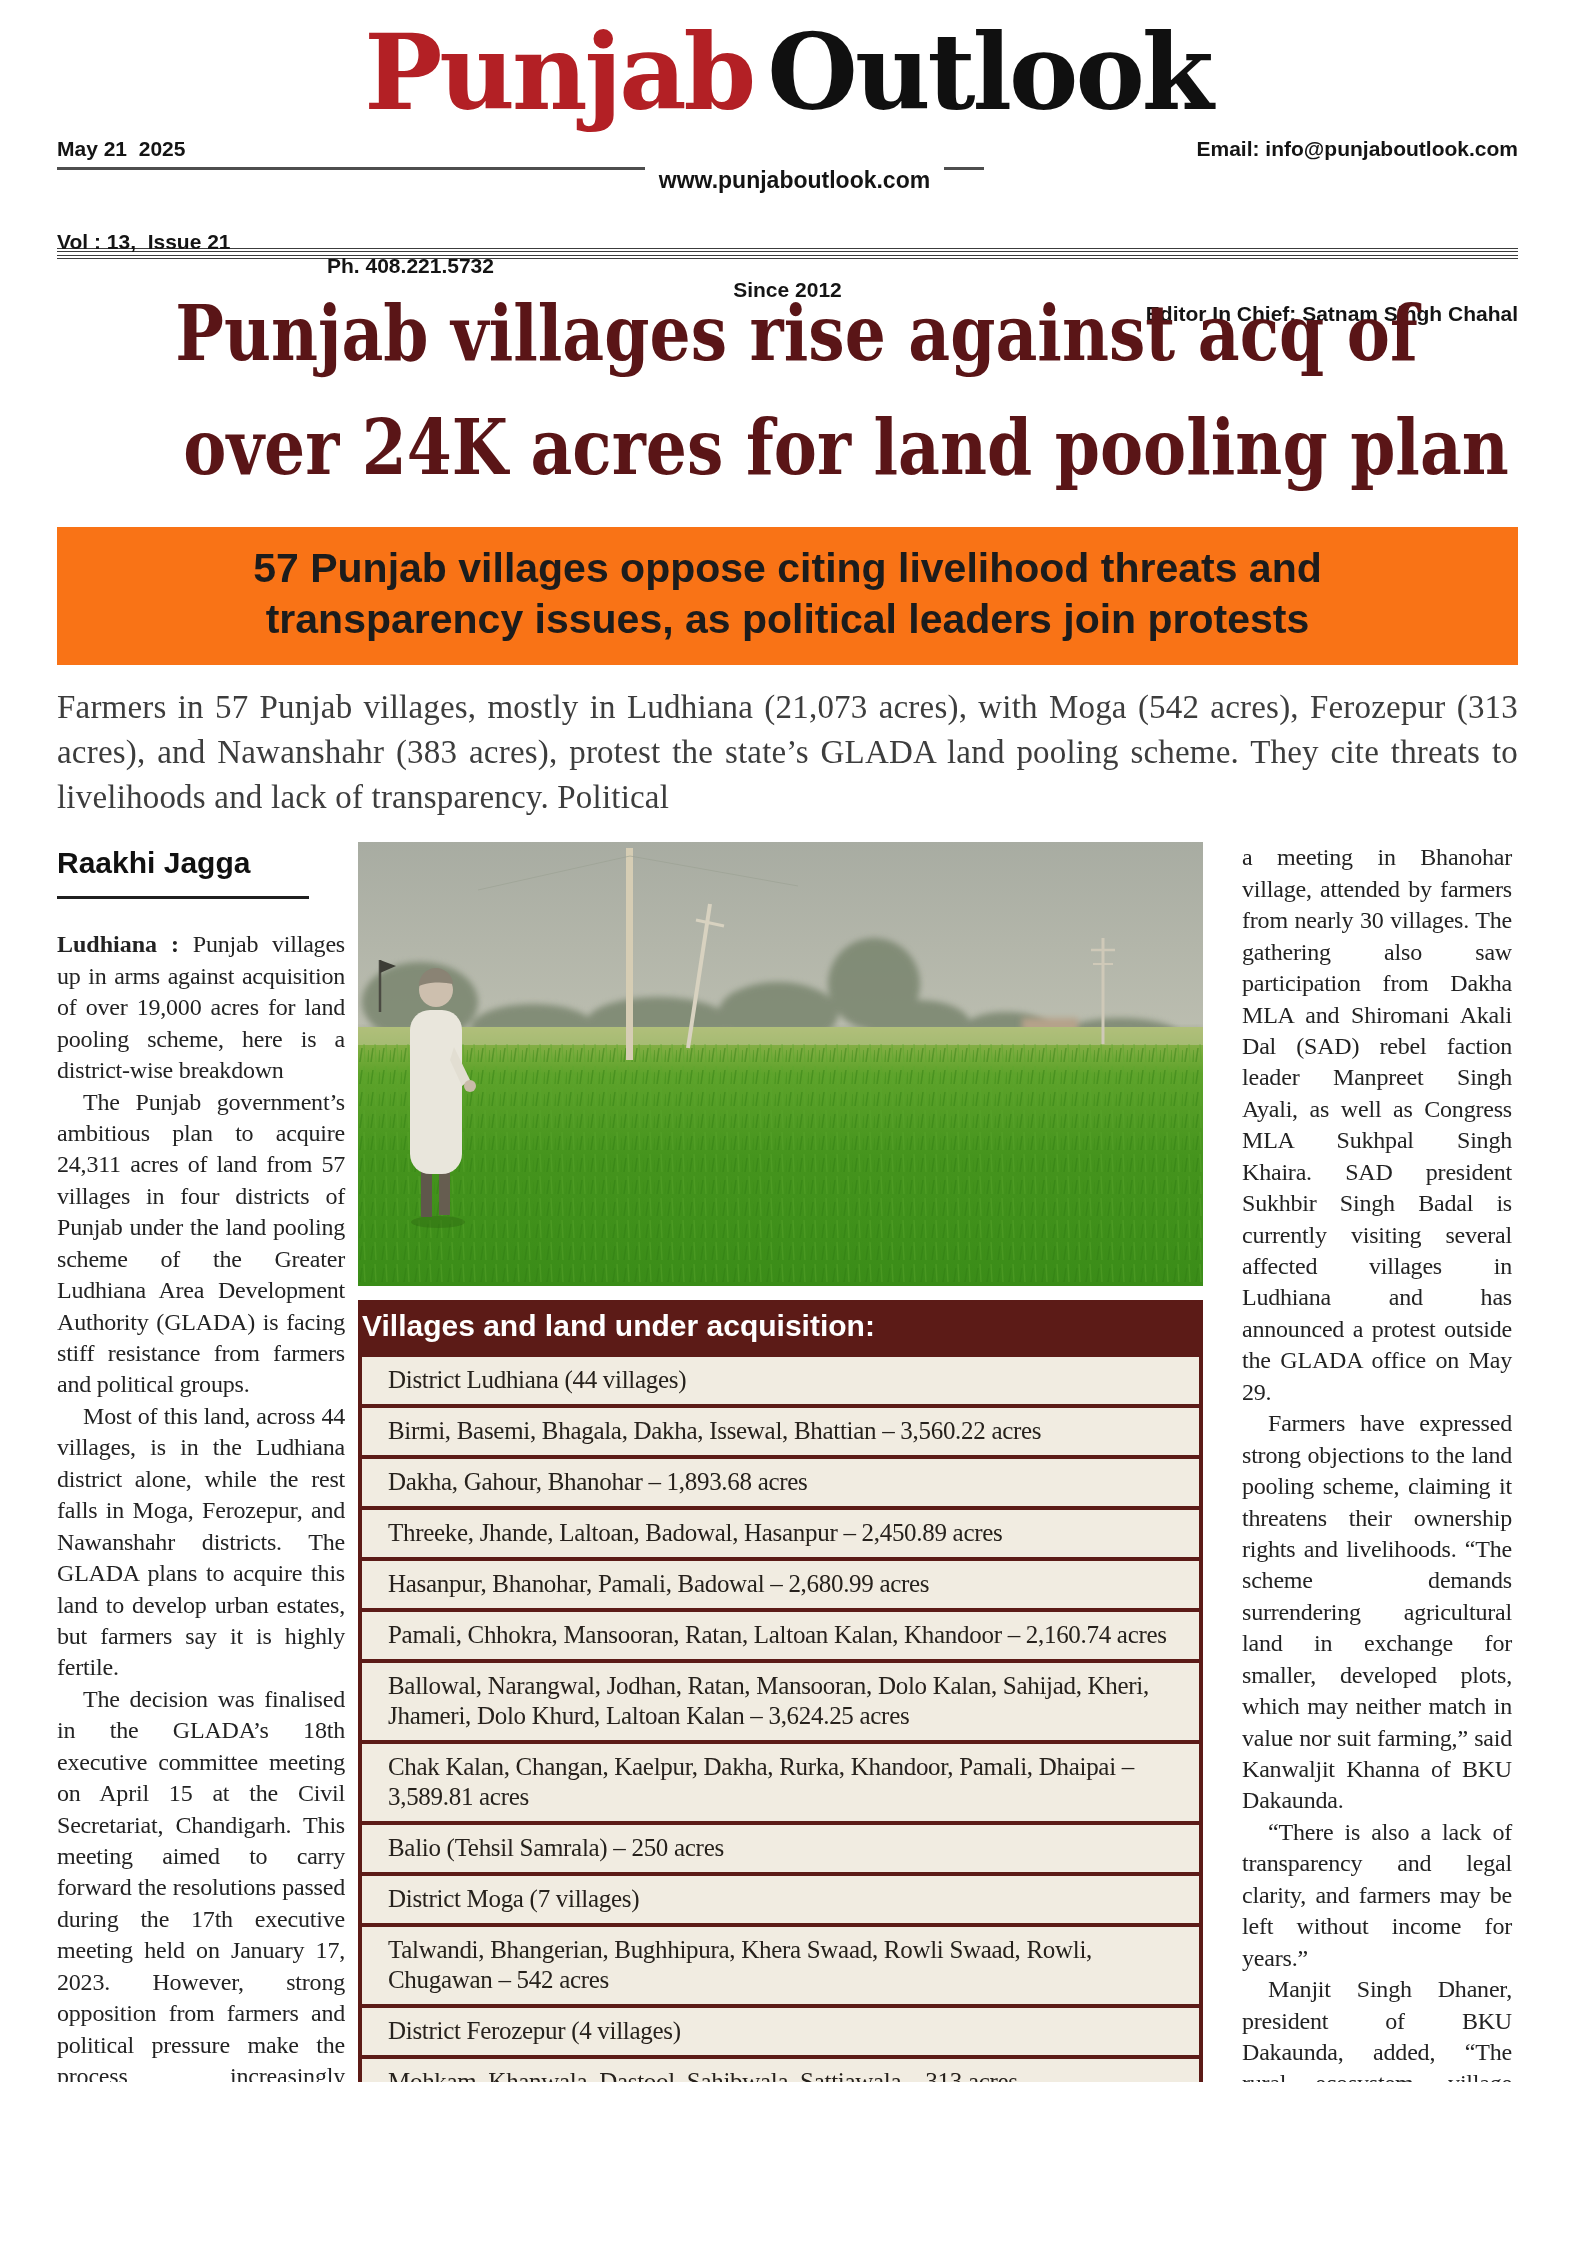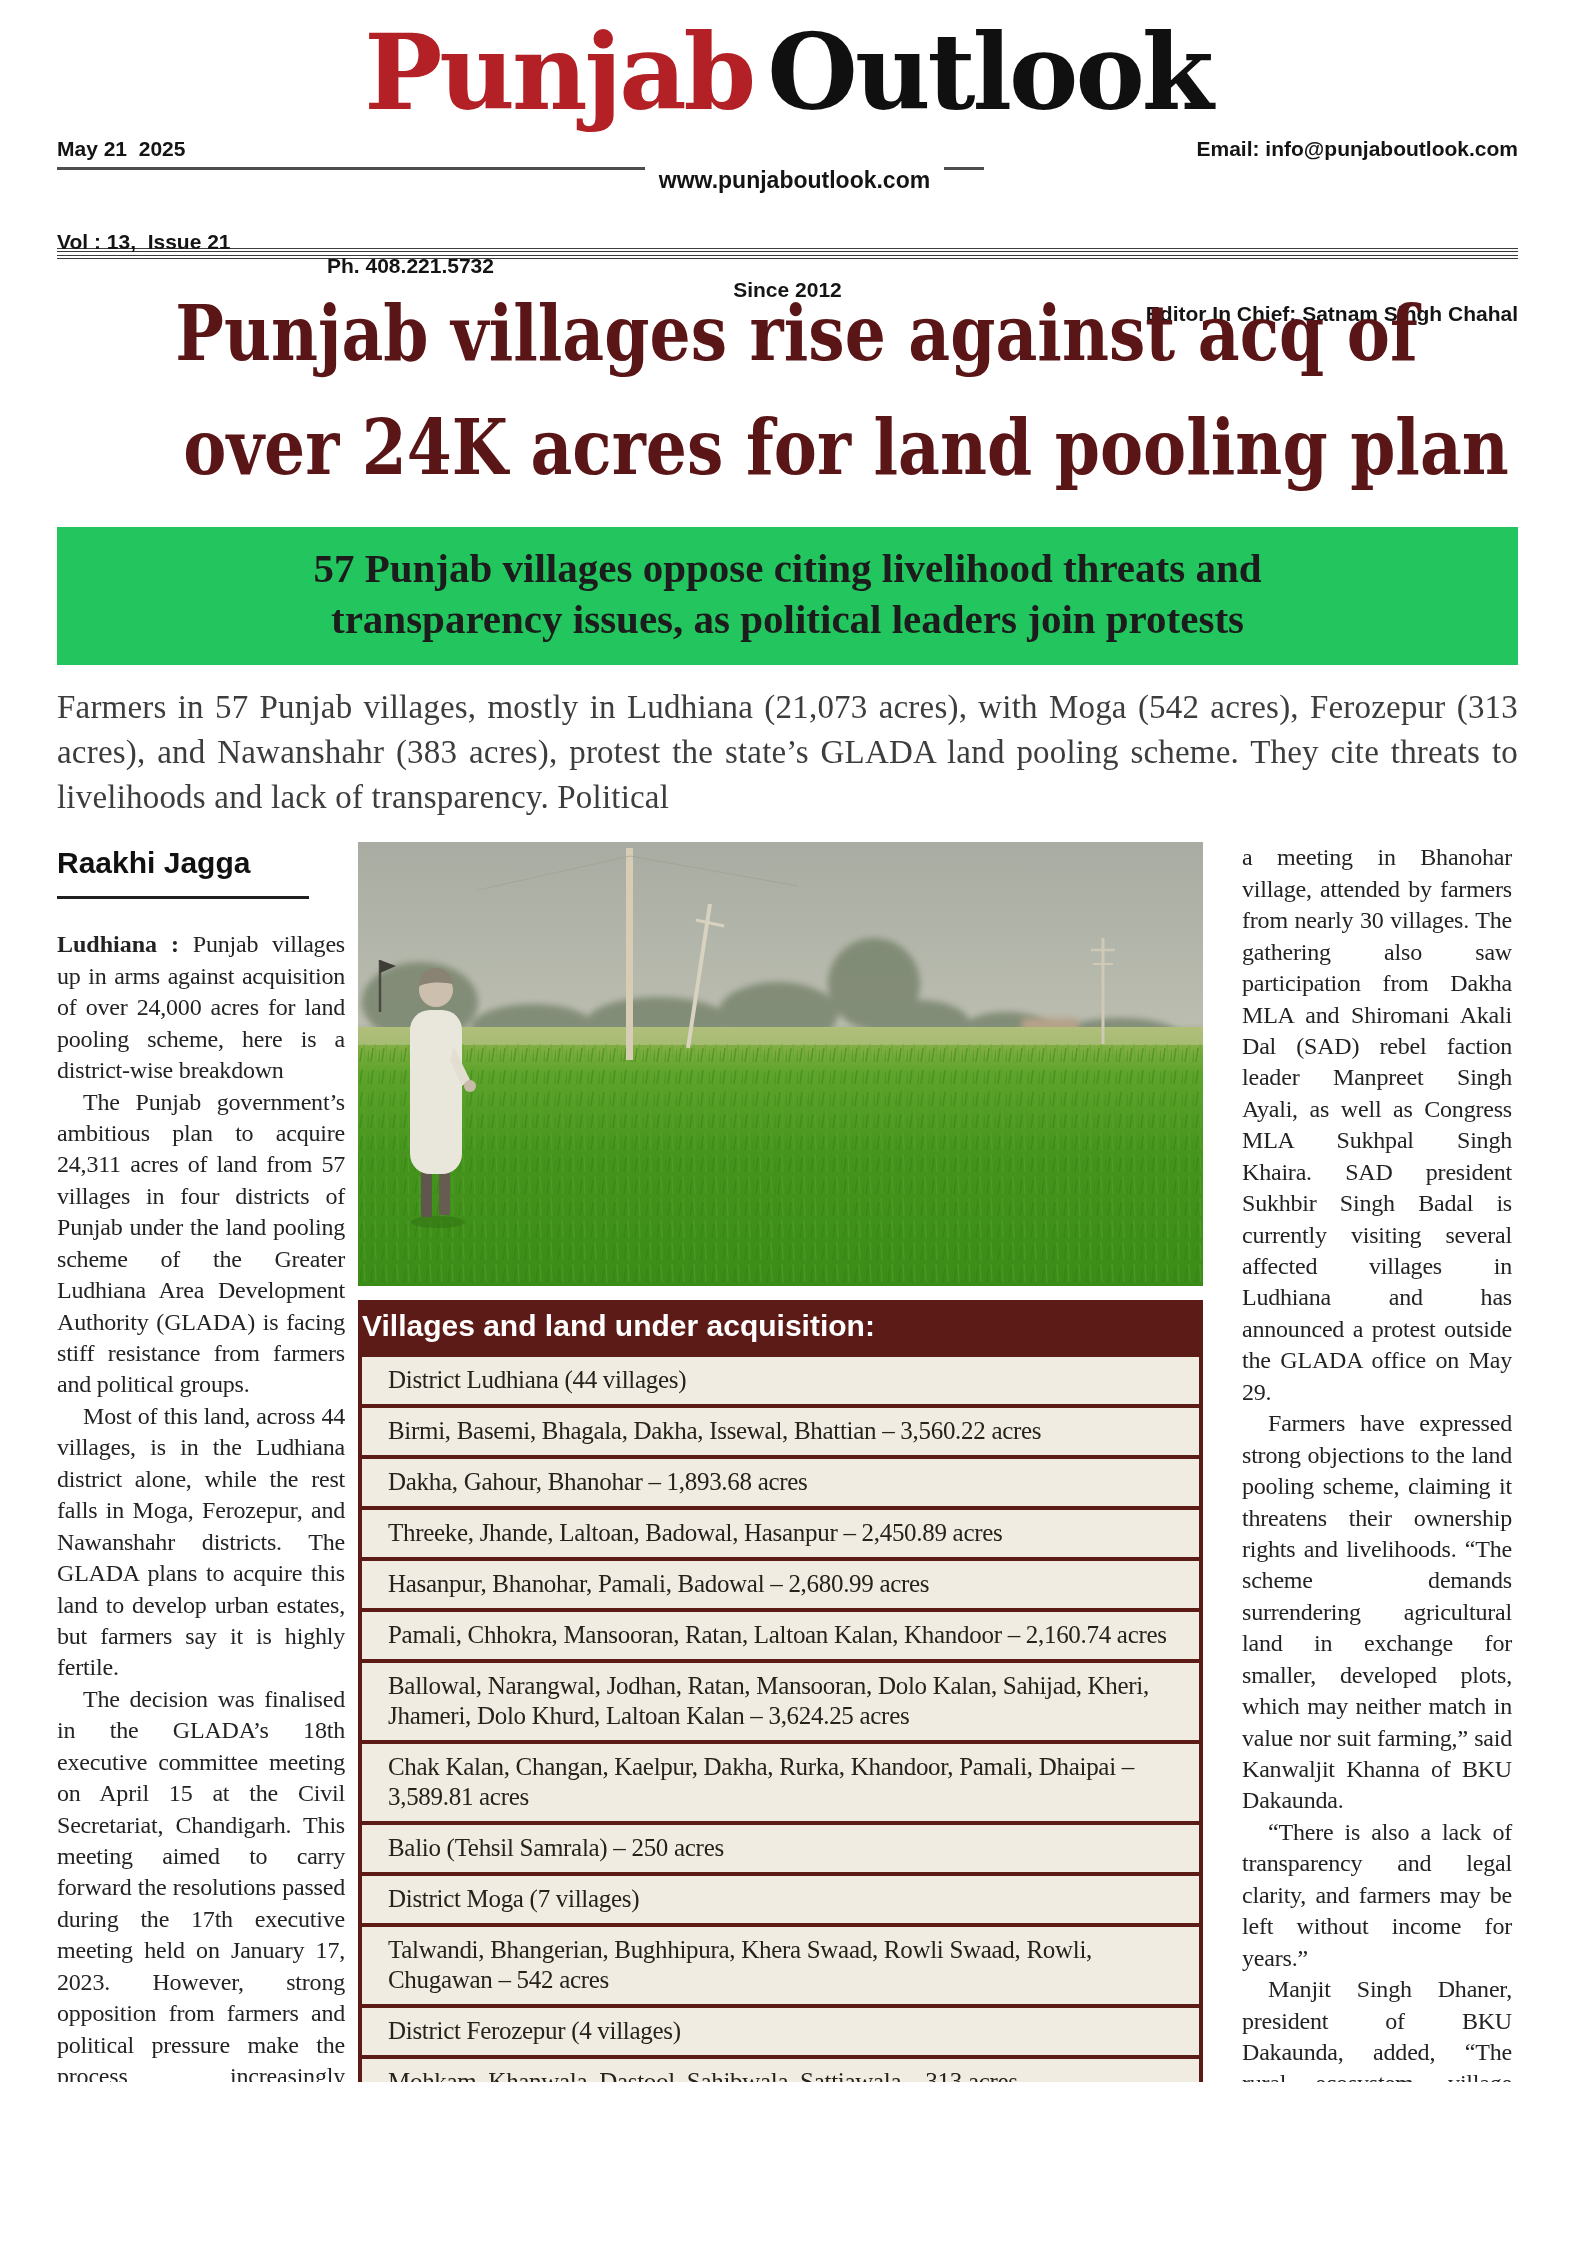--- a/index.html
+++ b/index.html
@@ -31,22 +31,22 @@
   .info-row2 .phone  { position:absolute; left:270px; }
   .info-row2 .since  { position:absolute; left:50%; transform:translateX(-50%); }
   .info-row2 .editor { position:absolute; right:0; }
   .hatch { height:13px; margin-top:12px;
     background:repeating-linear-gradient(to bottom,#3c3c3c 0 1px,transparent 1px 3.4px); }
   
   .headline { margin-top:16px; text-align:center; color:#5a1517;
     font-family:"DejaVu Serif", serif; font-weight:bold; font-size:77px; line-height:1.48; }
   .headline .hl-line span { display:inline-block; transform:scaleX(0.84); white-space:nowrap; }
   
-  .subhead-box { margin-top:22px; background:#22c55e; padding:16px 10px 20px;
-    text-align:center; font-family:Liberation Serif, serif; font-weight:bold;
+  .subhead-box { margin-top:22px; background:#f97316; padding:16px 10px 20px;
+    text-align:center; font-family:Liberation Sans, sans-serif; font-weight:bold;
     font-size:41px; line-height:1.24; color:#1c1c1c; }
   
   .lead { margin-top:20px; font-size:33px; line-height:1.37; text-align:justify;
     color:#3d3d3d; letter-spacing:0.2px; }
   
   .content { display:flex; margin-top:22px; align-items:flex-start; }
   .col-left  { width:288px; flex:none; }
   .col-mid   { width:845px; flex:none; margin-left:13px; }
   .col-right { width:270px; flex:none; margin-left:39px; }
   .byline { font-family:"Liberation Sans", sans-serif; font-weight:bold;
@@ -111,21 +111,21 @@
     <div>transparency issues, as political leaders join protests</div>
   </div>
 
   <div class="lead">Farmers in 57 Punjab villages, mostly in Ludhiana (21,073 acres), with Moga (542 acres), Ferozepur (313 acres), and Nawanshahr (383 acres), protest the state’s GLADA land pooling scheme. They cite threats to livelihoods and lack of transparency. Political</div>
 
   <div class="content">
 
     <div class="col-left">
       <div class="byline">Raakhi Jagga</div>
       <div class="byline-rule"></div>
-      <p class="body-par"><b>Ludhiana : </b><span>Punjab villages up in arms against acquisition of over 24,000 acres for land pooling scheme, here is a district-wise breakdown</span></p>
+      <p class="body-par"><b>Ludhiana : </b><span>Punjab villages up in arms against acquisition of over 19,000 acres for land pooling scheme, here is a district-wise breakdown</span></p>
       <p class="body-par indent">The Punjab government’s ambitious plan to acquire 24,311 acres of land from 57 villages in four districts of Punjab under the land pooling scheme of the Greater Ludhiana Area Development Authority (GLADA) is facing stiff resistance from farmers and political groups.</p>
       <p class="body-par indent">Most of this land, across 44 villages, is in the Ludhiana district alone, while the rest falls in Moga, Ferozepur, and Nawanshahr districts. The GLADA plans to acquire this land to develop urban estates, but farmers say it is highly fertile.</p>
       <p class="body-par indent">The decision was finalised in the GLADA’s 18th executive committee meeting on April 15 at the Civil Secretariat, Chandigarh. This meeting aimed to carry forward the resolutions passed during the 17th executive meeting held on January 17, 2023. However, strong opposition from farmers and political pressure make the process increasingly challenging, while the state government remains largely silent amid the growing controversy.</p>
       <div class="col-subhead">Farmers’ resistance and political reactions</div>
 
     </div>
 
     <div class="col-mid">
 
       <div class="photo">

